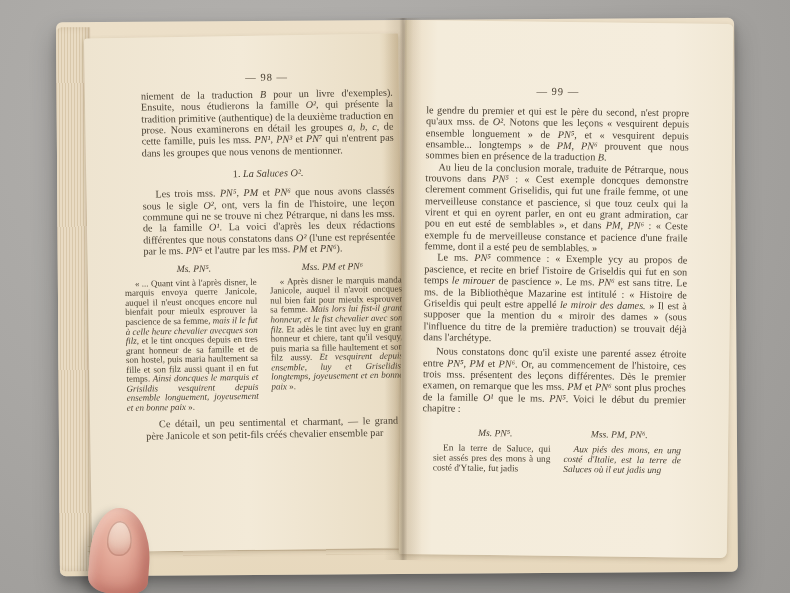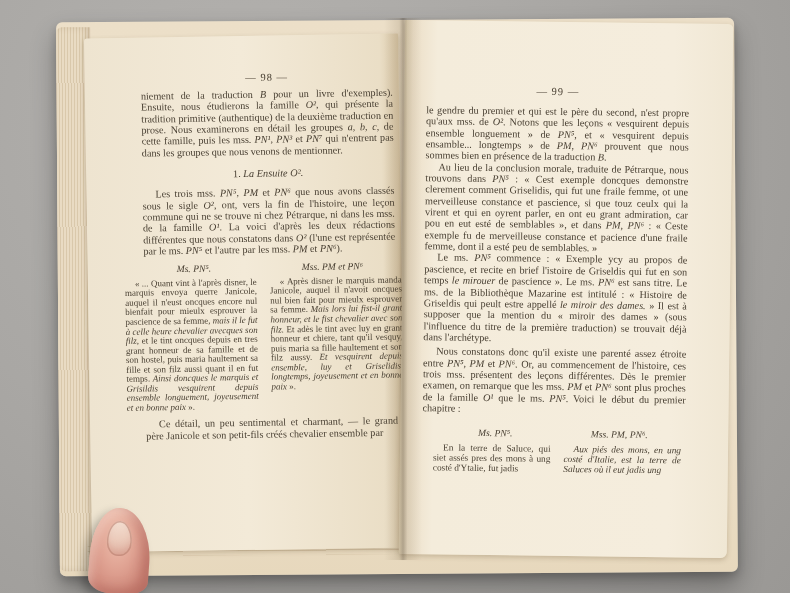--- a/index.html
+++ b/index.html
@@ -69,21 +69,21 @@
 
   <div class="cover">
     <div class="fore-edge"></div>
     <div class="cover-lip"></div>
   </div>
 
   <div class="page page-left">
     <div class="pageno">— 98 —</div>
     <div class="body">
       <p class="para"><span>niement de la traduction </span><span class="it">B</span><span> pour un livre d'exemples). Ensuite, nous étudierons la famille </span><span class="it">O²</span><span>, qui présente la tradition primitive (authentique) de la deuxième traduction en prose. Nous examinerons en détail les groupes </span><span class="it">a, b, c,</span><span> de cette famille, puis les mss. </span><span class="it">PN¹, PN³</span><span> et </span><span class="it">PN⁷</span><span> qui n'entrent pas dans les groupes que nous venons de mentionner.</span></p>
-      <div class="heading"><span>1. </span><span class="it">La Ensuite O².</span></div>
+      <div class="heading"><span>1. </span><span class="it">La Saluces O².</span></div>
       <p class="para ind"><span>Les trois mss. </span><span class="it">PN⁵, PM</span><span> et </span><span class="it">PN⁶</span><span> que nous avons classés sous le sigle </span><span class="it">O²</span><span>, ont, vers la fin de l'histoire, une leçon commune qui ne se trouve ni chez Pétrarque, ni dans les mss. de la famille </span><span class="it">O¹</span><span>. La voici d'après les deux rédactions différentes que nous constatons dans </span><span class="it">O²</span><span> (l'une est représentée par le ms. </span><span class="it">PN⁵</span><span> et l'autre par les mss. </span><span class="it">PM</span><span> et </span><span class="it">PN⁶</span><span>).</span></p>
       <div class="colheads">
         <span>Ms. PN⁵.</span>
         <span>Mss. PM et PN⁶</span>
       </div>
       <div class="cols">
         <div class="col"><span>« ... Quant vint à l'après disner, le marquis envoya querre Janicole, auquel il n'eust oncques encore nul bienfait pour mieulx esprouver la pascience de sa femme, </span><span class="it">mais il le fut à celle heure chevalier avecques son filz</span><span>, et le tint oncques depuis en tres grant honneur de sa famille et de son hostel, puis maria haultement sa fille et son filz aussi quant il en fut temps. </span><span class="it">Ainsi doncques le marquis et Grisildis vesquirent depuis ensemble longuement, joyeusement et en bonne paix</span><span> ».</span></div>
         <div class="col"><span>« Après disner le marquis manda Janicole, auquel il n'avoit oncques nul bien fait pour mieulx esprouver sa femme. </span><span class="it">Mais lors lui fist-il grant honneur, et le fist chevalier avec son filz.</span><span> Et adès le tint avec luy en grant honneur et chiere, tant qu'il vesquy, puis maria sa fille haultement et son filz aussy. </span><span class="it">Et vesquirent depuis ensemble, luy et Griselidis, longtemps, joyeusement et en bonne paix</span><span> ».</span></div>
       </div>
       <p class="para ind closing"><span>Ce détail, un peu sentimental et charmant, — le grand père Janicole et son petit-fils créés chevalier ensemble par</span></p>

